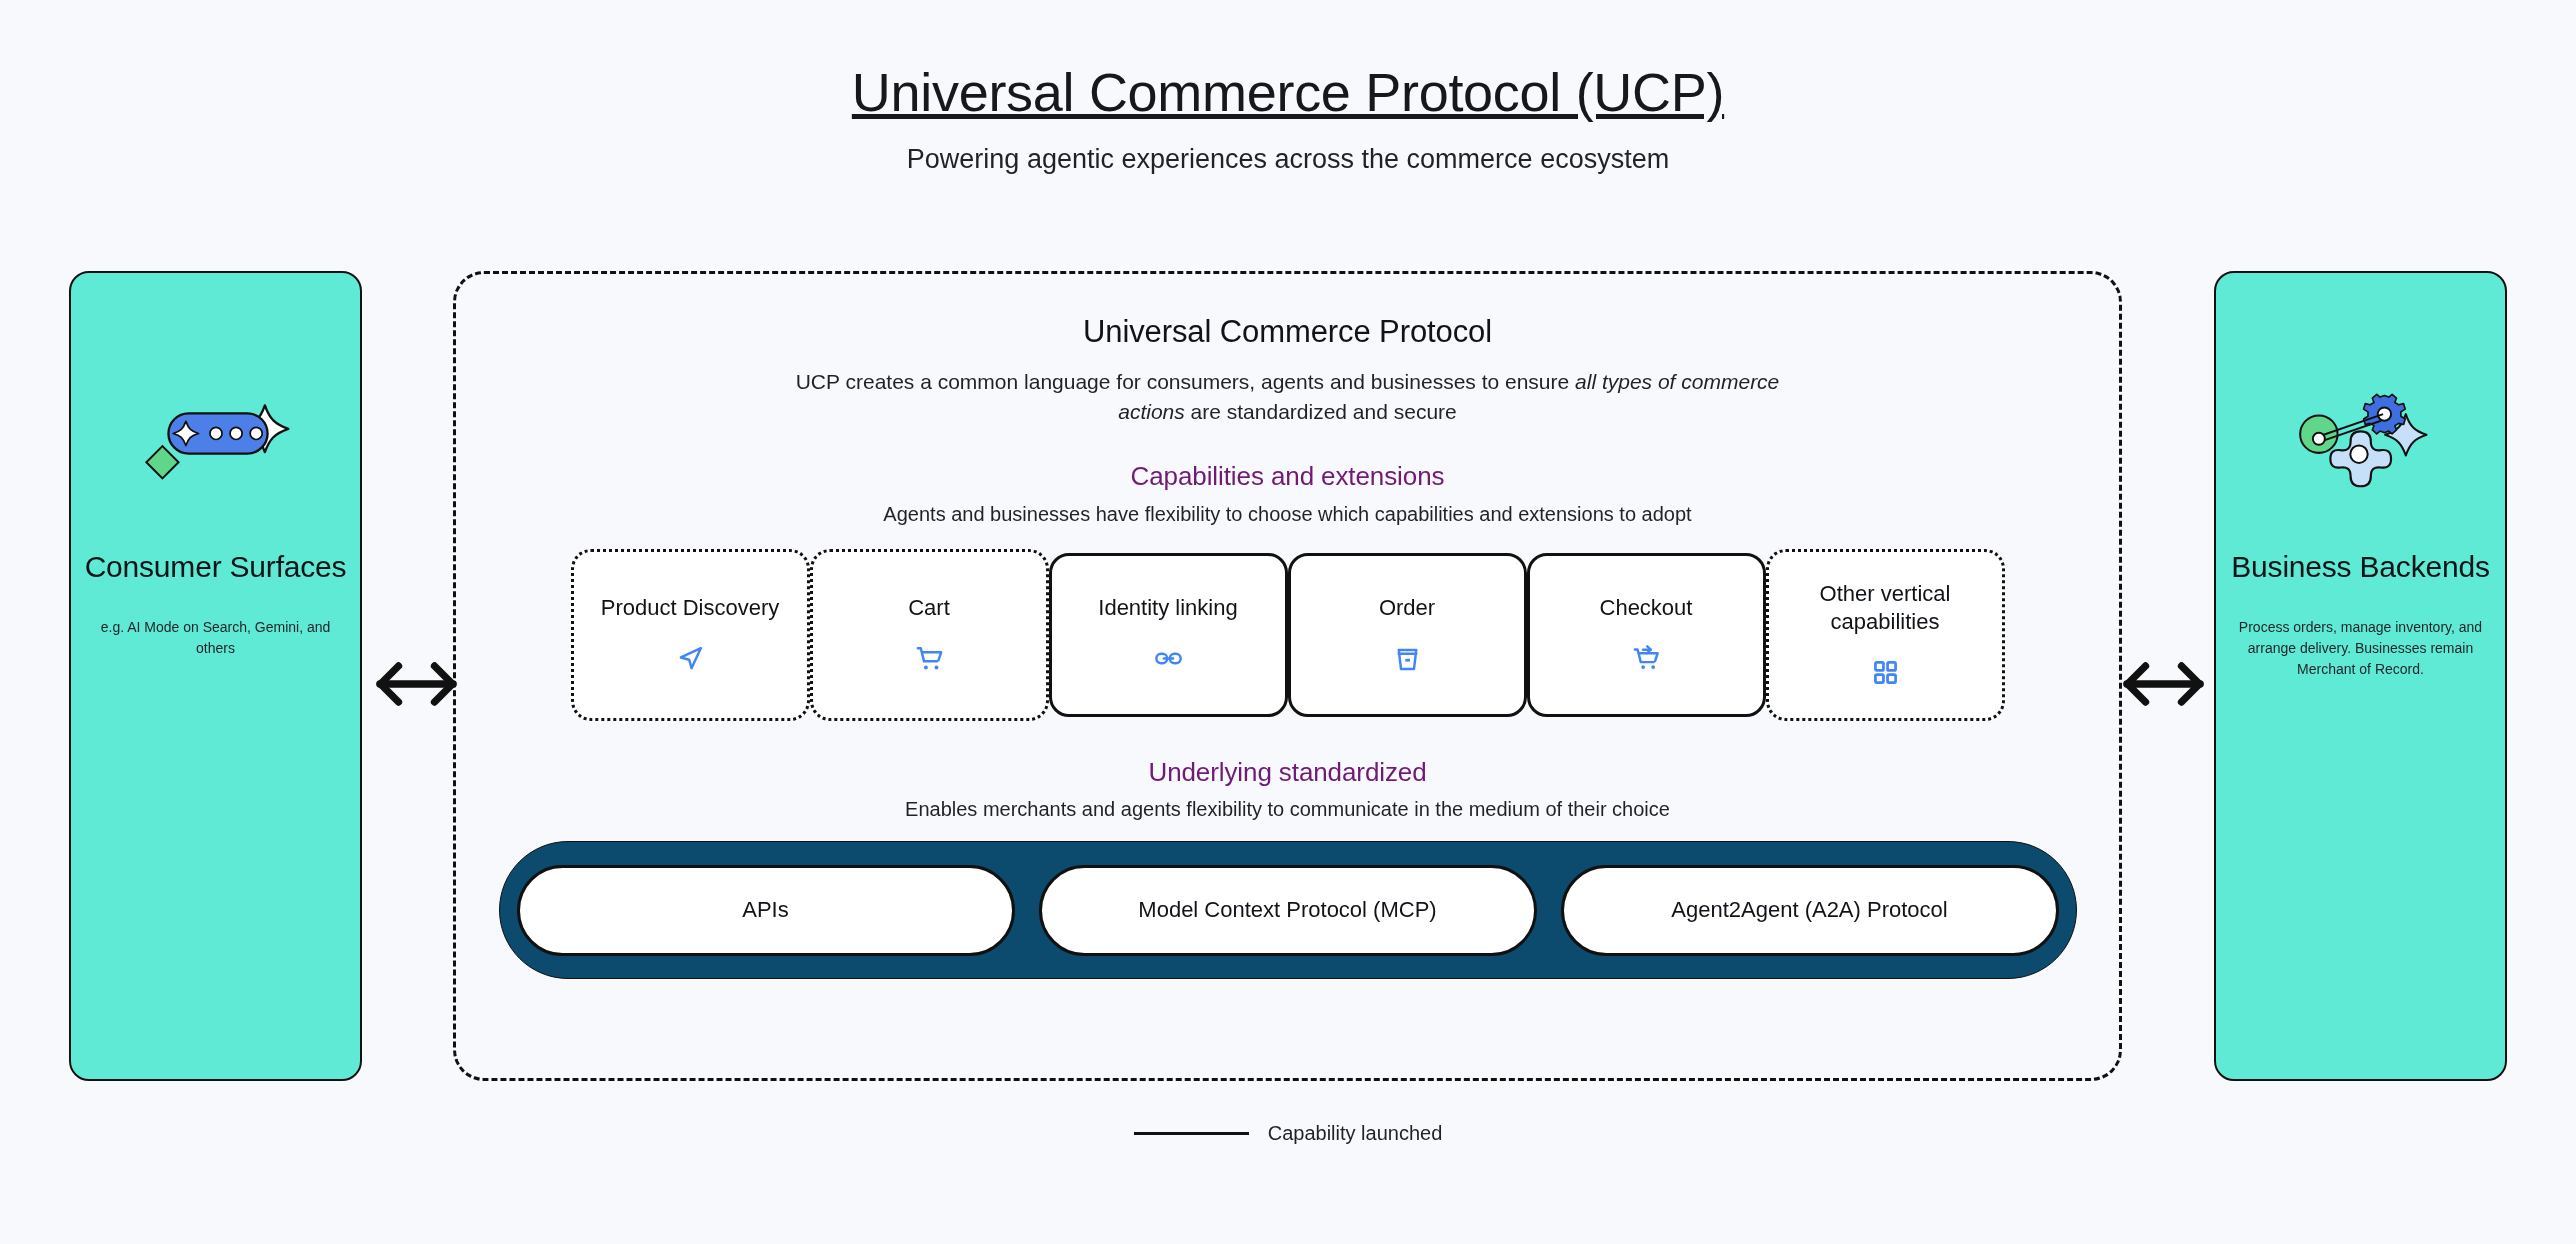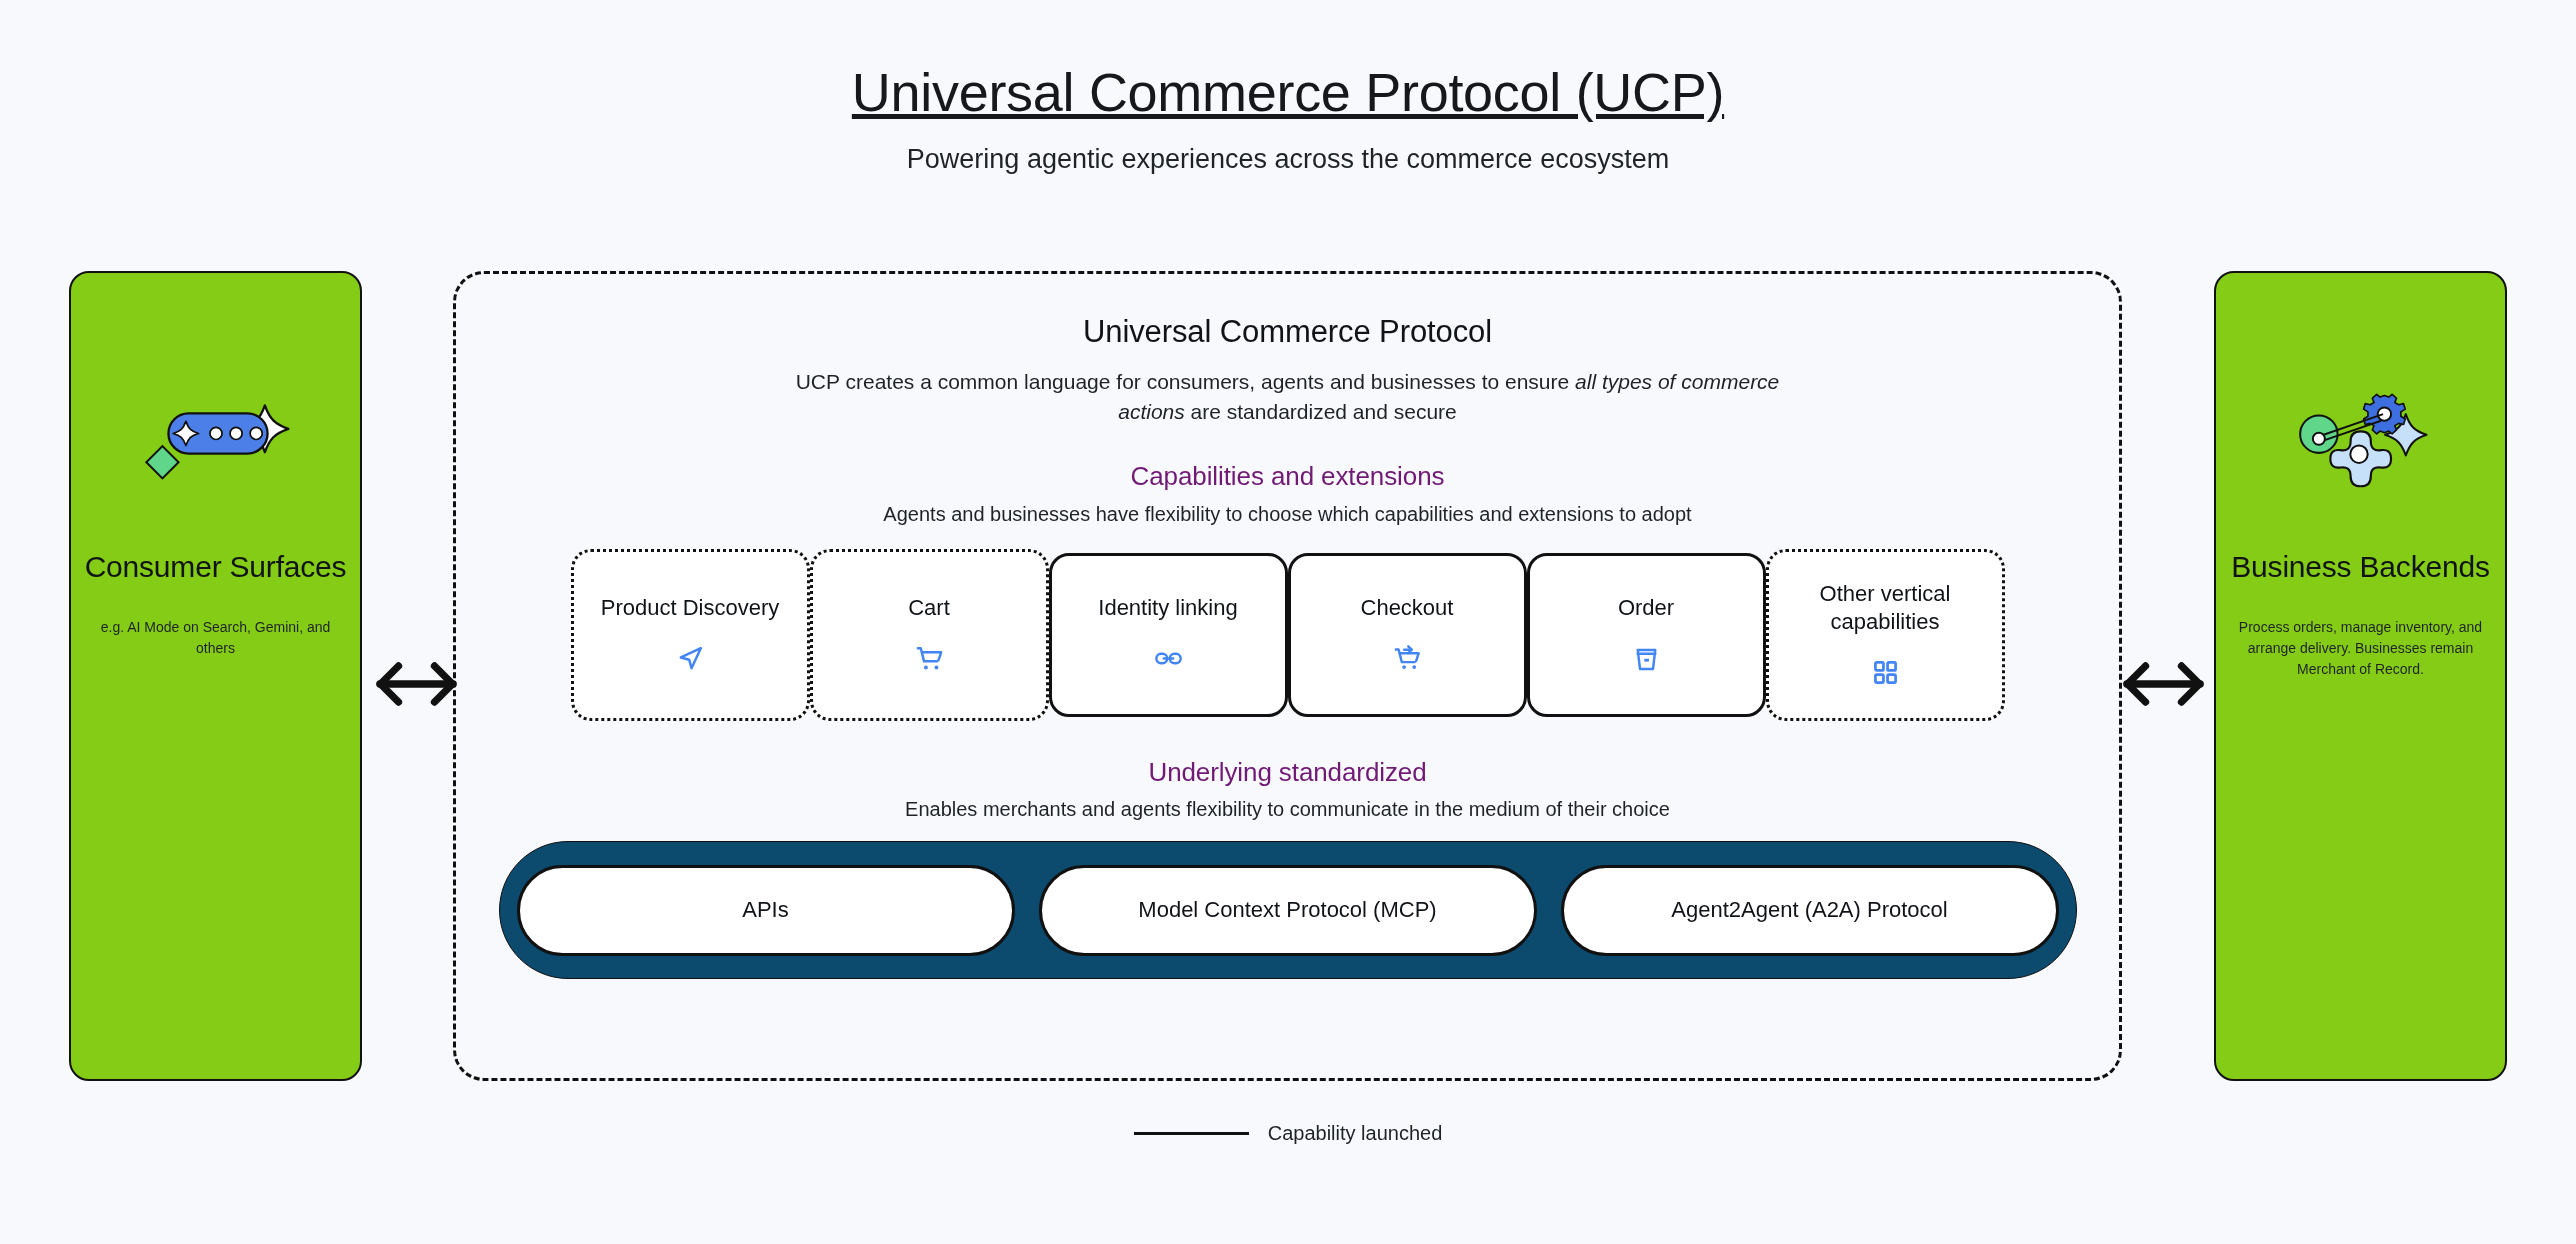--- a/index.html
+++ b/index.html
@@ -42,21 +42,21 @@
     font-weight: 400;
     color: #1f2328;
   }
 
   
   .side-panel {
     position: absolute;
     top: 271px;
     width: 293px;
     height: 810px;
-    background: #84cc16;
+    background: #5eead4;
     border: 2.7px solid #111111;
     border-radius: 20px;
     display: flex;
     flex-direction: column;
     align-items: center;
     padding-top: 99px;
   }
   .side-panel.left  { left: 69px; }
   .side-panel.right { left: 2214px; }
 
@@ -322,40 +322,40 @@
         <div class="card-icon">
           <svg width="31" height="31" viewBox="0 0 24 24" fill="none" stroke="#4285F4" stroke-width="1.9" stroke-linecap="round" stroke-linejoin="round">
             <rect x="2.6" y="8.4" width="8.4" height="7.2" rx="3.6"></rect>
             <rect x="13" y="8.4" width="8.4" height="7.2" rx="3.6"></rect>
             <line x1="8.4" y1="12" x2="15.6" y2="12"></line>
           </svg>
         </div>
       </div>
 
       <div class="card launched">
+        <div class="card-label">Order</div>
+        <div class="card-icon">
+          <svg width="31" height="31" viewBox="0 0 24 24" fill="none" stroke="#4285F4" stroke-width="1.9" stroke-linecap="round" stroke-linejoin="round">
+            <path d="M5.2 5.4 H18.8 L17 20.2 H7 Z"></path>
+            <line x1="5.2" y1="8.4" x2="18.8" y2="8.4"></line>
+            <rect x="10.3" y="12.2" width="3.6" height="2.2" fill="#4285F4" stroke="none"></rect>
+          </svg>
+        </div>
+      </div>
+
+      <div class="card launched">
         <div class="card-label">Checkout</div>
         <div class="card-icon">
           <svg width="31" height="31" viewBox="0 0 24 24" fill="none" stroke="#4285F4" stroke-width="1.9" stroke-linecap="round" stroke-linejoin="round">
             <path d="M3 5h2.1l2.5 9.8h10"></path>
             <path d="M6.2 8H20.6l-1.9 5.9"></path>
             <polyline points="12.6,2.6 15.2,5.2 12.6,7.8"></polyline>
             <line x1="9.4" y1="5.2" x2="15.2" y2="5.2"></line>
             <circle cx="9.4" cy="18.6" r="1.45" fill="#4285F4" stroke="none"></circle>
             <circle cx="17.2" cy="18.6" r="1.45" fill="#4285F4" stroke="none"></circle>
-          </svg>
-        </div>
-      </div>
-
-      <div class="card launched">
-        <div class="card-label">Order</div>
-        <div class="card-icon">
-          <svg width="31" height="31" viewBox="0 0 24 24" fill="none" stroke="#4285F4" stroke-width="1.9" stroke-linecap="round" stroke-linejoin="round">
-            <path d="M5.2 5.4 H18.8 L17 20.2 H7 Z"></path>
-            <line x1="5.2" y1="8.4" x2="18.8" y2="8.4"></line>
-            <rect x="10.3" y="12.2" width="3.6" height="2.2" fill="#4285F4" stroke="none"></rect>
           </svg>
         </div>
       </div>
 
       <div class="card soon">
         <div class="card-label">Other vertical capabilities</div>
         <div class="card-icon">
           <svg width="31" height="31" viewBox="0 0 24 24" fill="none" stroke="#4285F4" stroke-width="2.1" stroke-linejoin="round">
             <rect x="4.2" y="4.2" width="6.2" height="6.2" rx="1"></rect>
             <rect x="13.6" y="4.2" width="6.2" height="6.2" rx="1"></rect>

